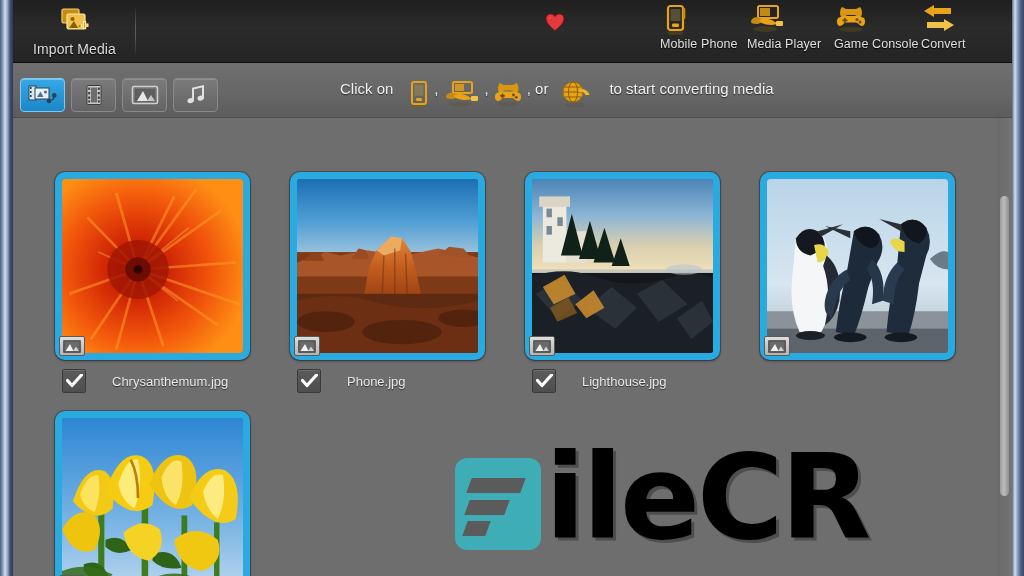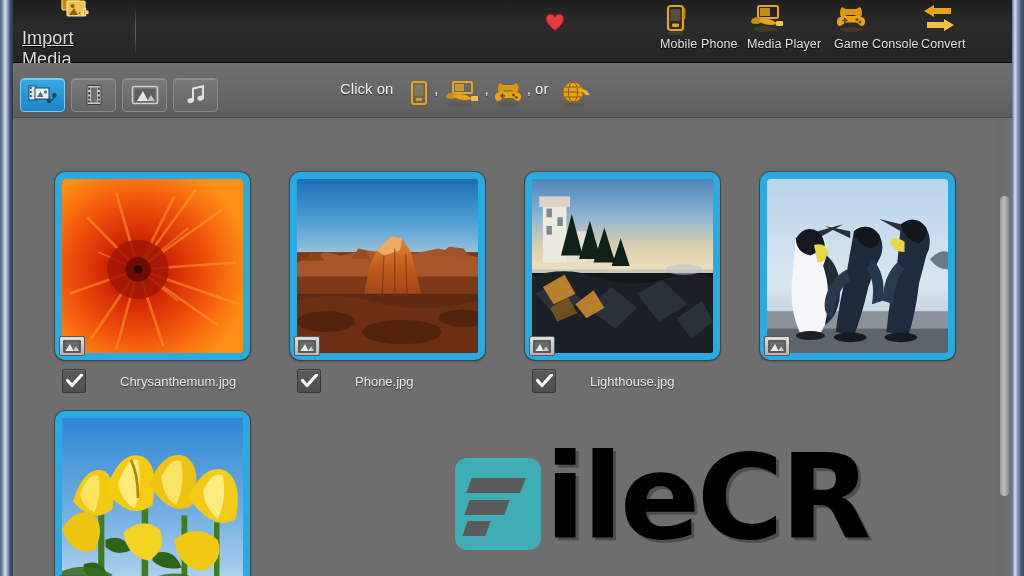--- a/index.html
+++ b/index.html
@@ -32,23 +32,22 @@
     position: absolute; left: 13px; right: 12px; top: 0; height: 63px;
     background: linear-gradient(to bottom,#1f1f1f 0%, #2b2b2b 45%, #242424 100%);
     border-bottom: 1px solid #0d0d0d;
   }
   #import-media-button {
     position: absolute; left: 9px; top: 0; width: 105px; height: 63px;
     display: flex; flex-direction: column; align-items: center;
     justify-content: center; gap: 2px; cursor: pointer;
   }
   #import-media-button .tb-label {
-    font-size: 18px; color: #dcdcdc; letter-spacing: .1px;
+    font-size: 14px; color: #dcdcdc; letter-spacing: .1px;
     text-shadow: 0 1px 1px #000;
-    text-decoration: underline;
   }
   #toolbar-divider {
     position: absolute; left: 122px; top: 6px;
     width: 1px; height: 50px;
     background: linear-gradient(to bottom, rgba(90,90,90,0), #5d5d5d 40%, #5d5d5d 60%, rgba(90,90,90,0));
   }
   #favorite-icon-wrap {
     position: absolute; left: 528px; top: 8px;
     width: 28px; height: 28px;
     display: flex; align-items: center; justify-content: center;
@@ -123,21 +122,21 @@
   }
   .thumb-badge {
     position: absolute; left: 4px; bottom: 4px;
     width: 26px; height: 20px; border-radius: 2px;
     background: linear-gradient(to bottom,#dedede,#b4b4b4);
     border: 1px solid #5a5a5a;
     display: flex; align-items: center; justify-content: center;
     z-index: 5;
   }
   .media-caption {
-    display: flex; align-items: center; gap: 12px; margin-top: 9px;
+    display: flex; align-items: center; gap: 4px; margin-top: 9px;
   }
   .media-checkbox {
     width: 24px; height: 24px; margin-left: 7px; border-radius: 2px;
     background: linear-gradient(to bottom,#5b5b5b,#4e4e4e);
     border: 1px solid #3a3a3a;
     box-shadow: inset 0 1px 0 rgba(255,255,255,.12);
     display: flex; align-items: center; justify-content: center;
     cursor: pointer; flex: 0 0 auto;
   }
   .media-name {
@@ -368,20 +367,21 @@
         <g stroke="#8a6008" stroke-width="1" fill="none">
           <ellipse cx="14" cy="12" rx="4.6" ry="10"></ellipse>
           <line x1="4" y1="12" x2="24" y2="12"></line>
           <line x1="6" y1="7" x2="22" y2="7"></line>
           <line x1="6" y1="17" x2="22" y2="17"></line>
         </g>
         <path d="M20 10 C25 8 29.5 11 30.5 15 L26.5 15 C25.5 12 22.8 11 20 12 Z" fill="#f0b62c"></path>
         <ellipse cx="16" cy="25" rx="10" ry="2.3" fill="#5a4a20" opacity=".25"></ellipse>
       </svg>
     </span>
+    <span class="hint-text" style="margin-left:16px;">to start converting media</span>
   </div>
 
   <div id="media-area">
     <div id="media-grid">
 
       <div class="media-item">
         <div class="thumb-frame">
           <div class="thumb-inner">
             <svg width="100%" height="100%" viewBox="0 0 100 100" preserveAspectRatio="none">
               <defs>

